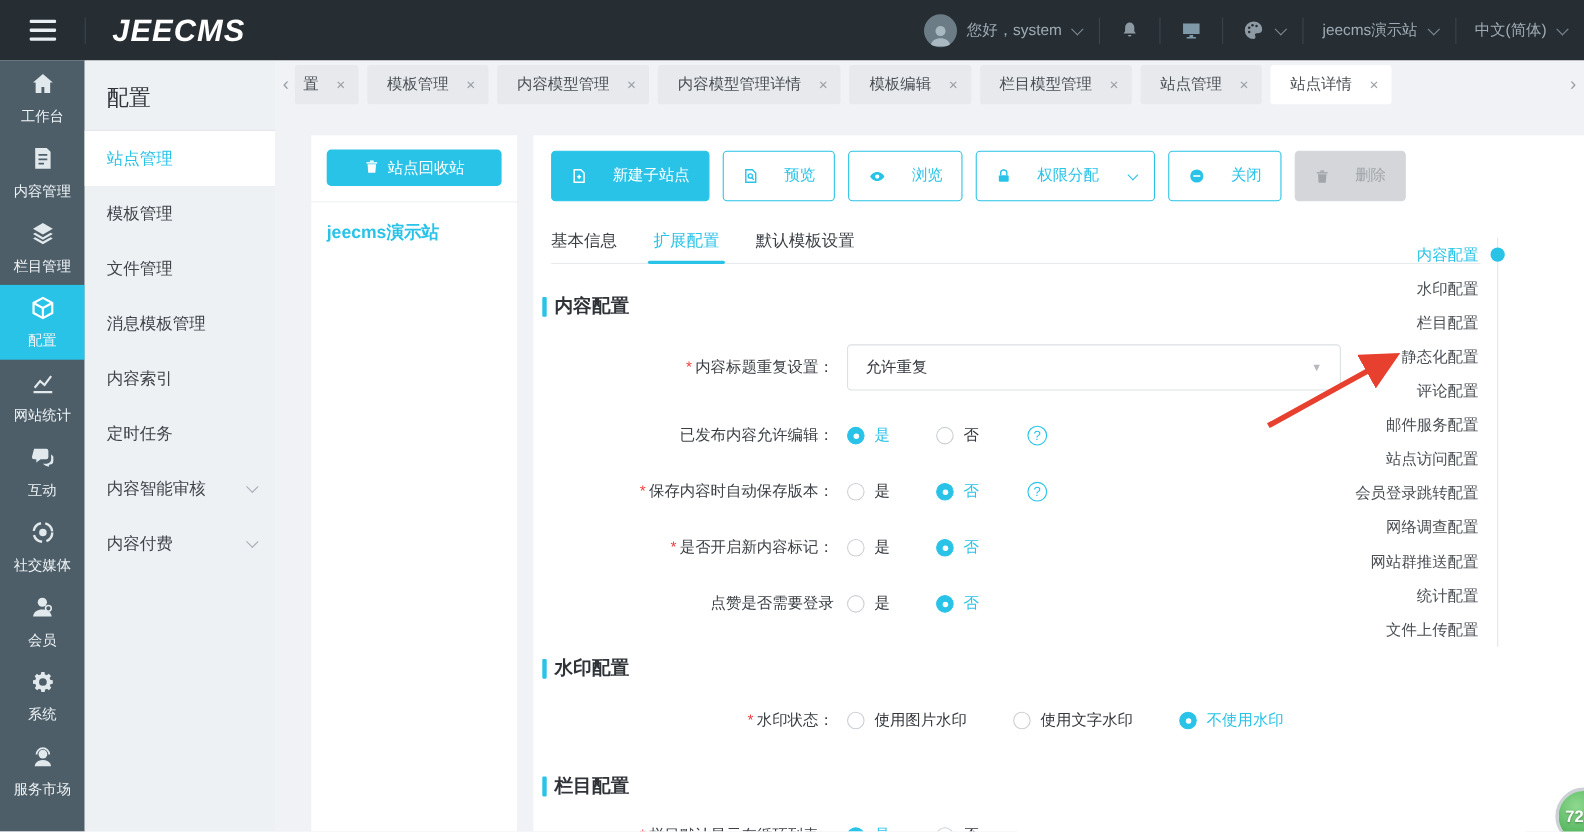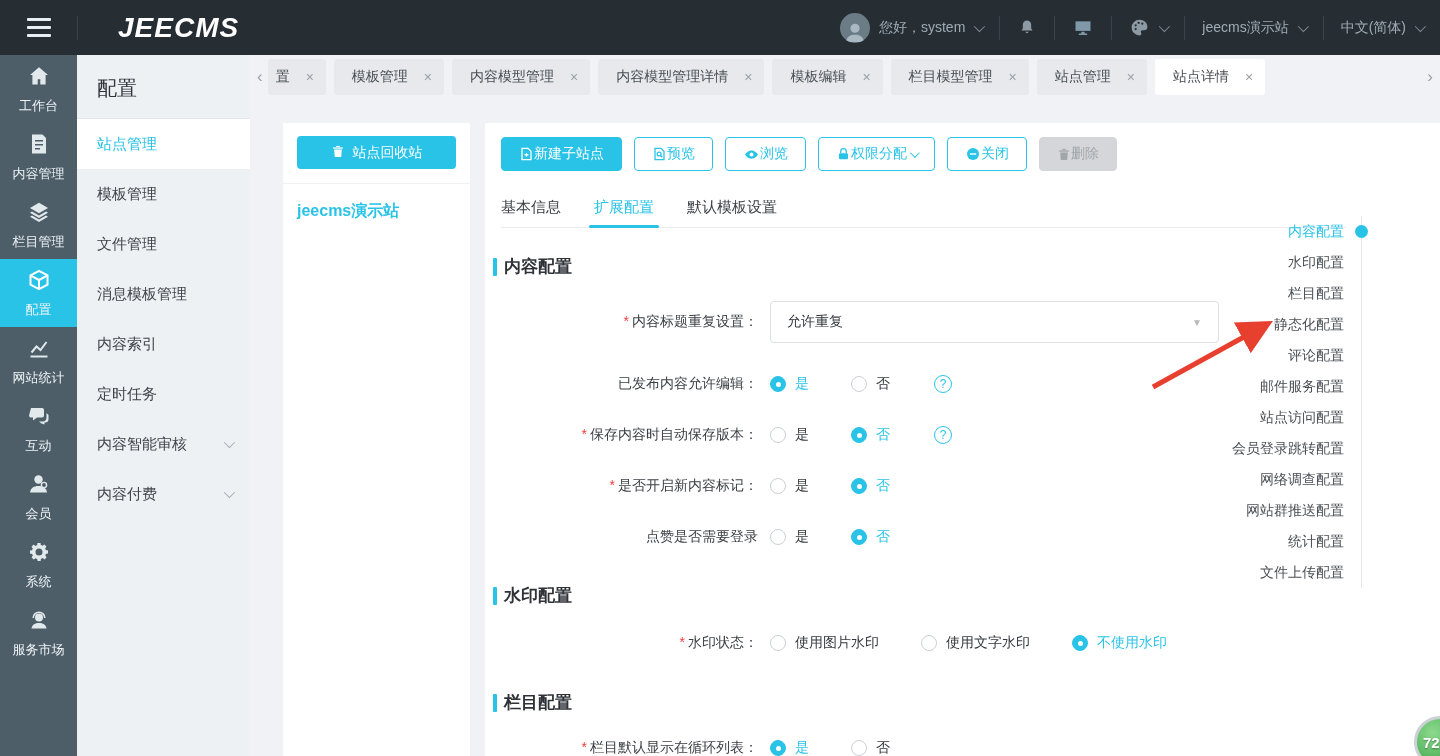--- a/index.html
+++ b/index.html
@@ -5,21 +5,21 @@
   * { box-sizing: border-box; margin: 0; padding: 0; }
   html,body { width:1440px; height:756px; overflow:hidden; }
   body { font-family:"Liberation Sans","DejaVu Sans",sans-serif; background:#f0f2f5; }
   .page { position:relative; width:1440px; height:756px; overflow:hidden; }
 
   
   .topbar { height:55px; background:#262e34; display:flex; align-items:center; color:#9fabb4; }
   .hamburger { width:77px; display:flex; flex-direction:column; align-items:center; gap:5px; cursor:pointer; }
   .hamburger i { width:24px; height:3px; background:#e8eef2; border-radius:1px; }
   .tb-divider { width:1px; height:24px; background:#3a444c; }
-  .logo { font-size:28px; font-weight:800; font-style:italic; color:#fff; margin-left:40px; letter-spacing:1px; }
+  .logo { font-size:28px; font-weight:800; font-style:italic; color:#fff; margin-left:24px; letter-spacing:1px; }
   .tb-right { margin-left:auto; display:flex; align-items:center; }
   .tb-item { display:flex; align-items:center; gap:9px; padding:0 17px; font-size:14px; color:#9fabb4; cursor:pointer; white-space:nowrap; }
   .tb-item svg { display:block; }
   .chev { width:8px; height:8px; border-right:1.5px solid #7f8b94; border-bottom:1.5px solid #7f8b94; transform:rotate(45deg) translateY(-2px); display:inline-block; }
   .avatar { width:30px; height:30px; border-radius:50%; background:#6b7c87; overflow:hidden; display:flex; align-items:flex-end; justify-content:center; }
 
   
   .layout { display:flex; height:701px; }
 
   
@@ -46,21 +46,21 @@
   .tab.active { background:#fff; }
 
   .content-row { flex:1; display:flex; padding:27px 0 0 33px; min-height:0; }
   .site-card { width:187px; background:#fff; margin-right:15px; flex-shrink:0; }
   .recycle-wrap { padding:13px 14px 14px; border-bottom:1px solid #eef0f2; }
   .recycle-btn { width:100%; height:33px; background:#29c3e8; color:#fff; border:none; border-radius:4px; display:flex; align-items:center; justify-content:center; gap:8px; font-size:14px; cursor:pointer; font-family:inherit; }
   .site-name { padding:17px 14px; color:#29c3e8; font-weight:bold; font-size:16px; cursor:pointer; }
 
   .main-card { flex:1; background:#fff; position:relative; padding:14px 0 0 16px; overflow:hidden; min-width:0; }
   .toolbar { display:flex; gap:12px; }
-  .btn { height:34px; border-radius:4px; display:inline-flex; align-items:center; gap:0; padding:0 17px; font-size:14px; border:1px solid transparent; cursor:pointer; font-family:inherit; background:#fff; white-space:nowrap; }
+  .btn { height:46px; border-radius:4px; display:inline-flex; align-items:center; gap:23px; padding:0 17px; font-size:14px; border:1px solid transparent; cursor:pointer; font-family:inherit; background:#fff; white-space:nowrap; }
   .btn.solid { background:#29c3e8; color:#fff; border-color:#29c3e8; }
   .btn.outline { border-color:#29c3e8; color:#29c3e8; }
   .btn.disabled { background:#d4d6d9; color:#a2a6aa; border-color:#d4d6d9; cursor:default; }
   .btn svg { display:block; }
   .btn-chev { width:7px; height:7px; border-right:1.5px solid #29c3e8; border-bottom:1.5px solid #29c3e8; transform:rotate(45deg) translateY(-2px); margin-left:3px; }
 
   .detail-tabs { display:flex; gap:33px; margin-top:17px; height:40px; align-items:center; border-bottom:1px solid #e8eaed; width:calc(100% - 94px); }
   .dtab { font-size:15px; color:#3a3f44; position:relative; height:100%; display:flex; align-items:center; cursor:pointer; }
   .dtab.active { color:#29c3e8; }
   .dtab.active::after { content:""; position:absolute; bottom:-1px; left:-5px; right:-5px; height:3px; background:#29c3e8; border-radius:2px; }
@@ -208,20 +208,27 @@
         <span>网站统计</span>
       </div>
       <div class="nav-item">
         <span><svg viewBox="0 0 24 24" fill="#e2e9ec">
               <path d="M3 4h11a2 2 0 0 1 2 2v5.5a2 2 0 0 1-2 2H9l-4 3v-3H3a2 2 0 0 1-2-2z" transform="translate(1 0)"></path>
               <path d="M19.5 9v4.5a4 4 0 0 1-4 4h-3.6l2.6 2 3 .9v-2h.5a3.5 3.5 0 0 0 3.5-3.5V11z"></path>
             </svg></span>
         <span>互动</span>
       </div>
       <div class="nav-item">
+        <span><svg viewBox="0 0 24 24">
+              <circle cx="12" cy="12" r="8.5" fill="none" stroke="#e2e9ec" stroke-width="2.2" stroke-dasharray="10 4"></circle>
+              <circle cx="12" cy="12" r="3.4" fill="#e2e9ec"></circle>
+            </svg></span>
+        <span>社交媒体</span>
+      </div>
+      <div class="nav-item">
         <span><svg viewBox="0 0 24 24" fill="#e2e9ec">
               <circle cx="11.5" cy="7.5" r="4.2"></circle>
               <path d="M3 20.5c.5-4.5 4-6.5 8.5-6.5s8 2 8.5 6.5z"></path>
               <circle cx="17" cy="13" r="2.6" fill="#4d5e69" stroke="#e2e9ec" stroke-width="1.4"></circle>
             </svg></span>
         <span>会员</span>
       </div>
       <div class="nav-item">
         <span><svg viewBox="0 0 24 24">
               <path fill="#e2e9ec" fill-rule="evenodd" d="M21 13.5v-3l-2.2-.4a7 7 0 0 0-.7-1.7l1.3-1.8-2.1-2.1-1.8 1.3a7 7 0 0 0-1.7-.7L13.5 3h-3l-.4 2.2a7 7 0 0 0-1.7.7L6.6 4.6 4.5 6.7l1.3 1.8a7 7 0 0 0-.7 1.7L3 10.5v3l2.2.4c.16.6.4 1.17.7 1.7l-1.3 1.8 2.1 2.1 1.8-1.3c.53.3 1.1.54 1.7.7l.4 2.1h3l.4-2.2a7 7 0 0 0 1.7-.7l1.8 1.3 2.1-2.1-1.3-1.8c.3-.53.54-1.1.7-1.7zM12 15.5a3.5 3.5 0 1 1 0-7 3.5 3.5 0 0 1 0 7z"></path>

